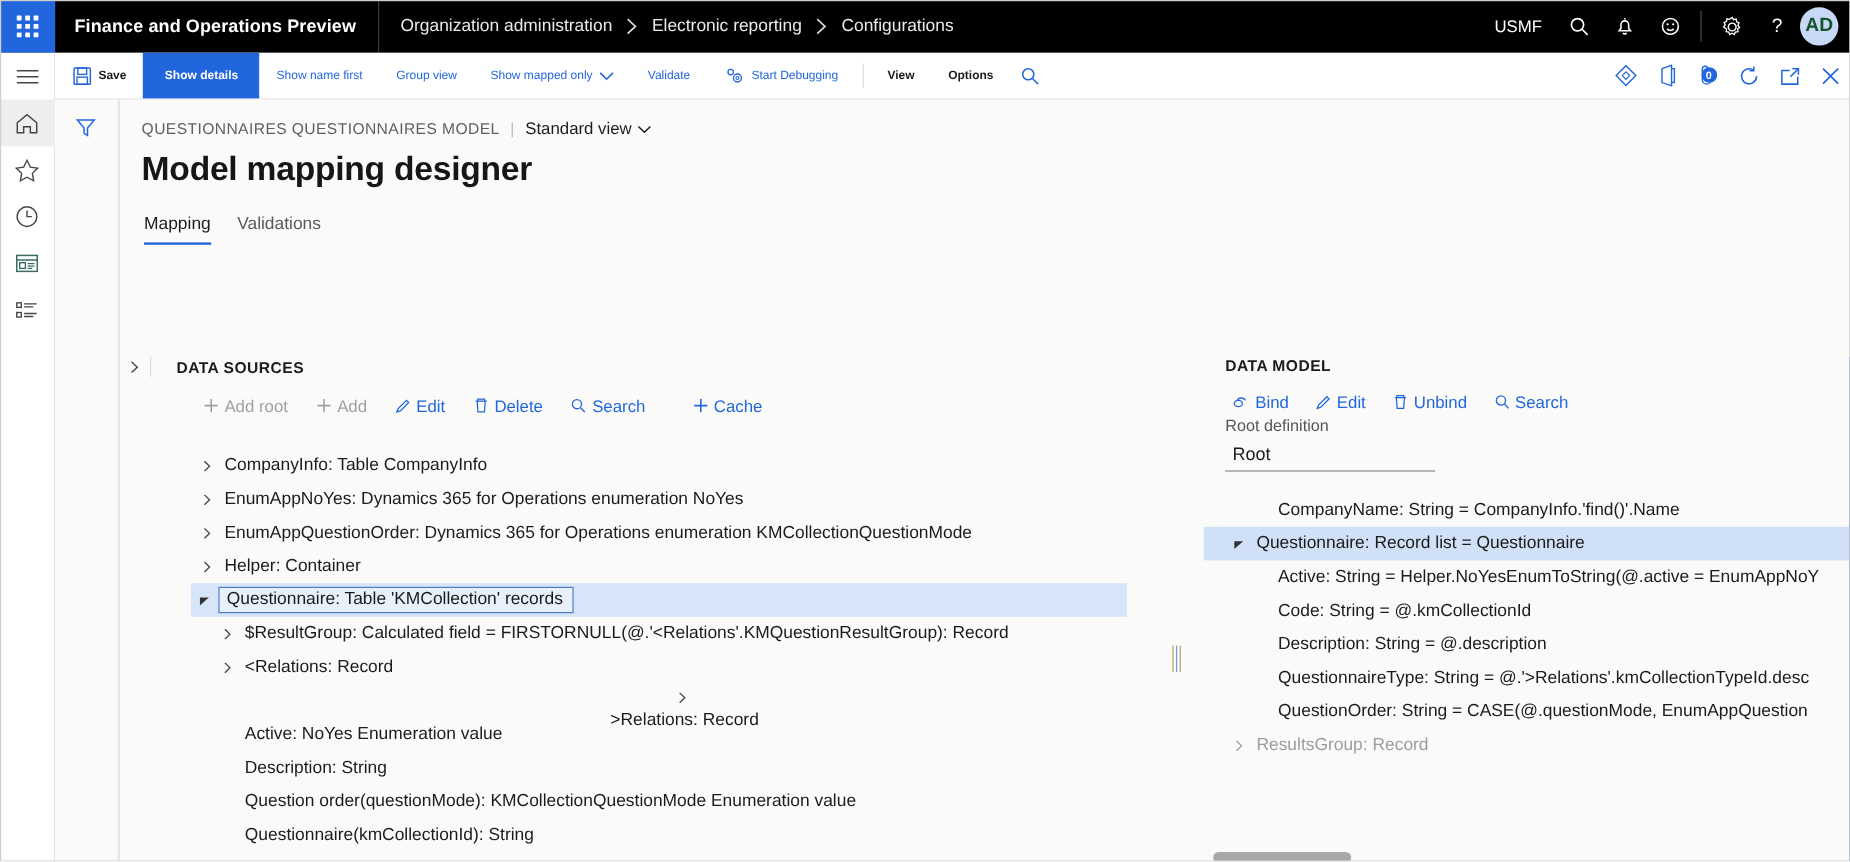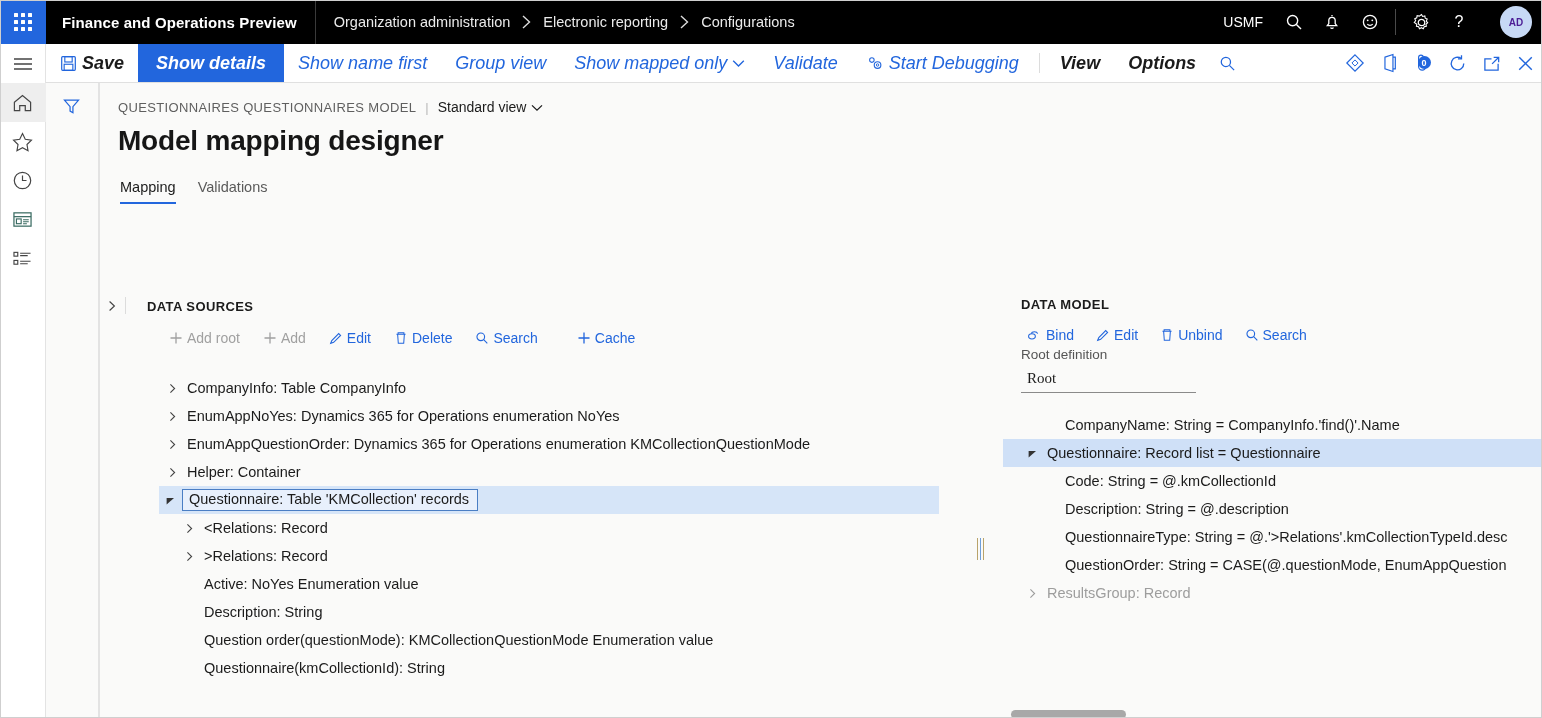--- a/index.html
+++ b/index.html
@@ -36,23 +36,23 @@
   .bc-sep { color:#d8d8d8; font-size:15px; font-weight:300; line-height:1; }
   .bc-sep svg { display:block; }
   .top-right { display:flex; align-items:center; gap:0; padding-right:10px; }
   .company { color:#fff; font-size:14px; padding:0 12px 0 4px; white-space:nowrap; cursor:pointer; }
   .tb-ico {
     width:38px; height:44px; display:flex; align-items:center; justify-content:center;
     color:#ffffff; cursor:pointer;
   }
   .tb-sep { width:1px; height:26px; background:#4a4a4a; margin:0 6px; }
   .avatar {
-    width:32px; height:32px; border-radius:50%; background:#c7d9f5; color:#4c1d95;
-    font-size:10px; font-weight:600; display:flex; align-items:center; justify-content:center;
-    margin-left:22px; cursor:pointer;
+    width:32px; height:32px; border-radius:50%; background:#c7d9f5; color:#14532d;
+    font-size:16px; font-weight:600; display:flex; align-items:center; justify-content:center;
+    margin-left:0; cursor:pointer;
   }
 
   
   .leftrail {
     position:absolute; top:44px; left:0; width:46px; height:674px;
     background:#ffffff; border-right:1px solid #e3e3e3;
     display:flex; flex-direction:column; align-items:center;
   }
   .rail-btn {
     width:46px; height:39px; display:flex; align-items:center; justify-content:center;
@@ -61,21 +61,21 @@
   .rail-btn.active { background:#eeeeee; }
 
   
   .cmdbar {
     position:absolute; top:44px; left:46px; width:1496px; height:39px;
     background:#ffffff; border-bottom:1px solid #e0e0e0;
     display:flex; align-items:stretch;
   }
   .cmd {
     display:flex; align-items:center; gap:5px; padding:0 14px;
-    font-size:18px; color:#2266dd; cursor:pointer; white-space:nowrap;font-style:italic;
+    font-size:10px; color:#2266dd; cursor:pointer; white-space:nowrap;
   }
   .cmd.dark { color:#1b1b1b; font-weight:bold; }
   .cmd.primary { background:#2266dd; color:#ffffff; font-weight:600; padding:0 18px; }
   .cmd .glyph { display:flex; align-items:center; color:#2266dd; }
   .cmd.dark .glyph { color:#2266dd; }
   .cmd-sep { width:1px; background:#dcdcdc; margin:9px 6px; }
   .cmd-spacer { flex:1 1 auto; }
   .cmd-ico { width:34px; display:flex; align-items:center; justify-content:center; color:#2266dd; cursor:pointer; }
   .badge-wrap { position:relative; display:flex; align-items:center; justify-content:center; }
   .badge-dot {
@@ -150,21 +150,21 @@
     line-height:1;
   }
 
   .dm-head { padding-left:18px; }
   .dm-title { font-size:13px; font-weight:bold; color:#1b1b1b; letter-spacing:.4px; text-transform:uppercase; }
   .dm-bar { display:flex; align-items:center; gap:2px; margin:11px 0 0 -4px; }
   .fld-label { font-size:13.5px; color:#555; }
   .fld {
     width:175px; margin-top:5px; padding:3px 2px 5px 6px; font-size:15px; color:#1b1b1b;
     border:none; border-bottom:1px solid #8a8a8a; background:transparent; outline:none;
-    font-family:Liberation Serif, serif;
+    font-family:Liberation Sans, sans-serif;
   }
   .dm-tree { margin-top:18px; }
 
   .hscroll {
     position:absolute; left:8px; bottom:82px; width:235px; height:9px;
   }
   .hscroll i { position:absolute; left:0; top:0; width:115px; height:9px; background:#a8a8a8; border-radius:5px; display:block; cursor:pointer; }
 
   .right-edge { position:absolute; top:0; right:0; width:1px; height:504px; background:#2266dd; }
   .canvas-border { position:absolute; top:83px; left:99px; width:1443px; height:635px; border-left:1px solid #e3e3e3; pointer-events:none; }
@@ -503,31 +503,39 @@
 
           <div class="trow selected" style="margin-left:-2px; width:780px;">
             <span class="tw">
                 <svg width="11" height="11" viewBox="0 0 11 11">
                   <path d="M1.6 3 L9 3 L1.6 9.6 z" fill="#333"></path>
                 </svg>
               </span>
             <span class="tlabel boxed">Questionnaire: Table 'KMCollection' records</span>
           </div>
 
-
           <div class="trow" style="padding-left:17px;">
             <span class="tw">
                 <svg width="9" height="11" viewBox="0 0 9 11">
                   <path d="M2.4 1.4 L6.6 5.5 L2.4 9.6" fill="none" stroke="#444" stroke-width="1.1"></path>
                 </svg>
               </span>
+            <span class="tlabel">$ResultGroup: Calculated field = FIRSTORNULL(@.'&lt;Relations'.KMQuestionResultGroup): Record</span>
+          </div>
+
+          <div class="trow" style="padding-left:17px;">
+            <span class="tw">
+                <svg width="9" height="11" viewBox="0 0 9 11">
+                  <path d="M2.4 1.4 L6.6 5.5 L2.4 9.6" fill="none" stroke="#444" stroke-width="1.1"></path>
+                </svg>
+              </span>
             <span class="tlabel">&lt;Relations: Record</span>
           </div>
 
-          <div class="trow" style="padding-left:17px;">
+          <div class="trow" style="padding-left:17px;flex-direction:column;">
             <span class="tw">
                 <svg width="9" height="11" viewBox="0 0 9 11">
                   <path d="M2.4 1.4 L6.6 5.5 L2.4 9.6" fill="none" stroke="#444" stroke-width="1.1"></path>
                 </svg>
               </span>
             <span class="tlabel">&gt;Relations: Record</span>
           </div>
 
           <div class="trow" style="padding-left:17px;">
             <span class="tw none"></span>
@@ -613,20 +621,24 @@
 
           <div class="trow sel-right" style="padding-left:18px;">
             <span class="tw">
                 <svg width="11" height="11" viewBox="0 0 11 11">
                   <path d="M1.6 3 L9 3 L1.6 9.6 z" fill="#333"></path>
                 </svg>
               </span>
             <span class="tlabel">Questionnaire: Record list = Questionnaire</span>
           </div>
 
+          <div class="trow" style="padding-left:18px;">
+            <span class="tw none"></span>
+            <span class="tlabel" style="padding-left:22px;">Active: String = Helper.NoYesEnumToString(@.active = EnumAppNoY</span>
+          </div>
 
           <div class="trow" style="padding-left:18px;">
             <span class="tw none"></span>
             <span class="tlabel" style="padding-left:22px;">Code: String = @.kmCollectionId</span>
           </div>
 
           <div class="trow" style="padding-left:18px;">
             <span class="tw none"></span>
             <span class="tlabel" style="padding-left:22px;">Description: String = @.description</span>
           </div>

